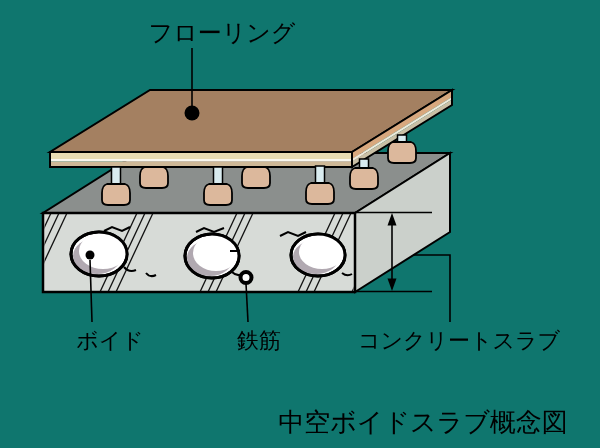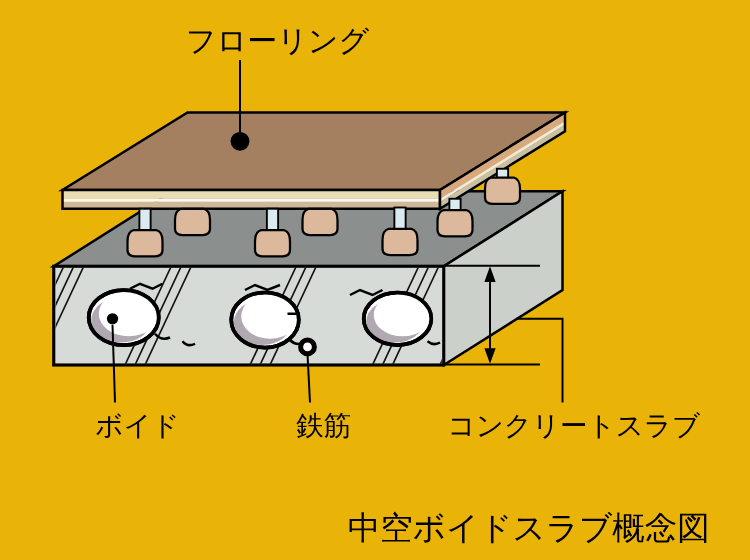--- a/index.html
+++ b/index.html
@@ -1,16 +1,16 @@
 <!DOCTYPE html>
 <html><head>
 <meta charset="utf-8">
 <style>
   html,body{margin:0;padding:0;background:#fff;}
-  .stage{position:relative;width:600px;height:448px;background:#eab308;overflow:hidden;
+  .stage{position:relative;width:600px;height:448px;background:#0f766e;overflow:hidden;
          font-family:"Liberation Sans", sans-serif;}
   svg{position:absolute;left:0;top:0;}
   text{fill:#000;}
   .lbl{font-family:"Liberation Sans", sans-serif;font-size:22px;}
   .lbl-top{font-family:"Liberation Sans", sans-serif;font-size:24px;}
   .caption{font-family:"Liberation Serif", serif;font-size:26px;}
 </style>
 </head>
 <body>
 

